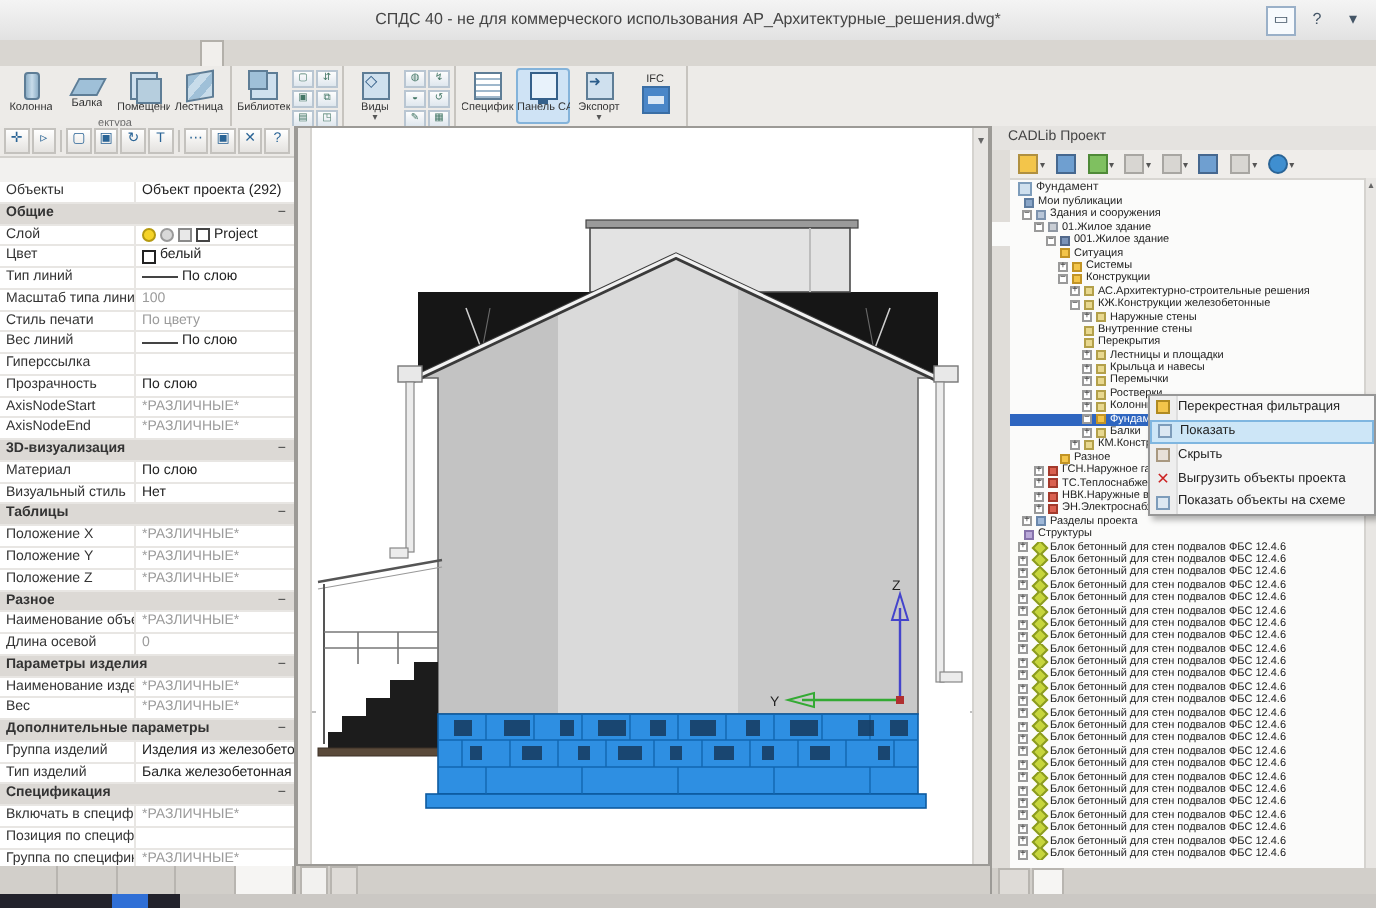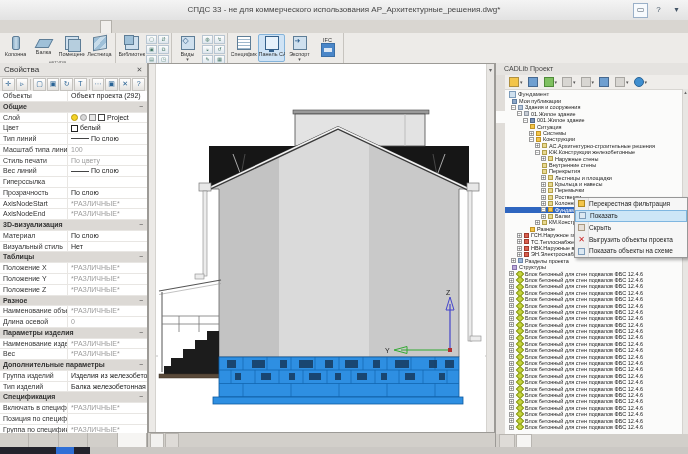--- a/index.html
+++ b/index.html
@@ -147,21 +147,21 @@
   
   .statusbar{position:absolute;left:0;bottom:0;width:100%;height:7px;background:#cbc8c4;}
   .status-dark{position:absolute;left:0;bottom:0;width:90px;height:7px;background:#23232c;}
   .status-blue{position:absolute;left:56px;bottom:0;width:18px;height:7px;background:#2f6fd6;}
 </style>
 </head>
 <body>
 <div id="app">
 
 <div class="titlebar">
-  <div class="title">СПДС 33 - не для коммерческого использования АР_Архитектурные_решения.dwg*</div>
+  <div class="title">СПДС 40 - не для коммерческого использования АР_Архитектурные_решения.dwg*</div>
   <div class="tb-icons">
     <div class="tb-ic">▭</div>
     <div class="tb-ic noborder">?</div>
     <div class="tb-ic noborder">▾</div>
   </div>
 </div>
 
 <div class="menubar">
       <div class="menu-item"></div>
       <div class="menu-item"></div>
@@ -260,24 +260,20 @@
         <span class="rlabel">IFC</span>
         <span class="ricon icon-ifc"></span>
       </div>
     </div>
     <div class="rgroup-label">Отчеты и публикация</div>
   </div>
   <div class="ribbon-filler"></div>
 </div>
 
 <div class="props">
-  <div class="props-header">
-    <span>Свойства</span>
-    <span class="props-close">✕</span>
-  </div>
   <div class="props-toolbar">
     <div class="pt-ic">✛</div>
     <div class="pt-ic">▹</div>
     <div class="pt-sep"></div>
     <div class="pt-ic">▢</div>
     <div class="pt-ic">▣</div>
     <div class="pt-ic">↻</div>
     <div class="pt-ic">T</div>
     <div class="pt-sep"></div>
     <div class="pt-ic">⋯</div>

